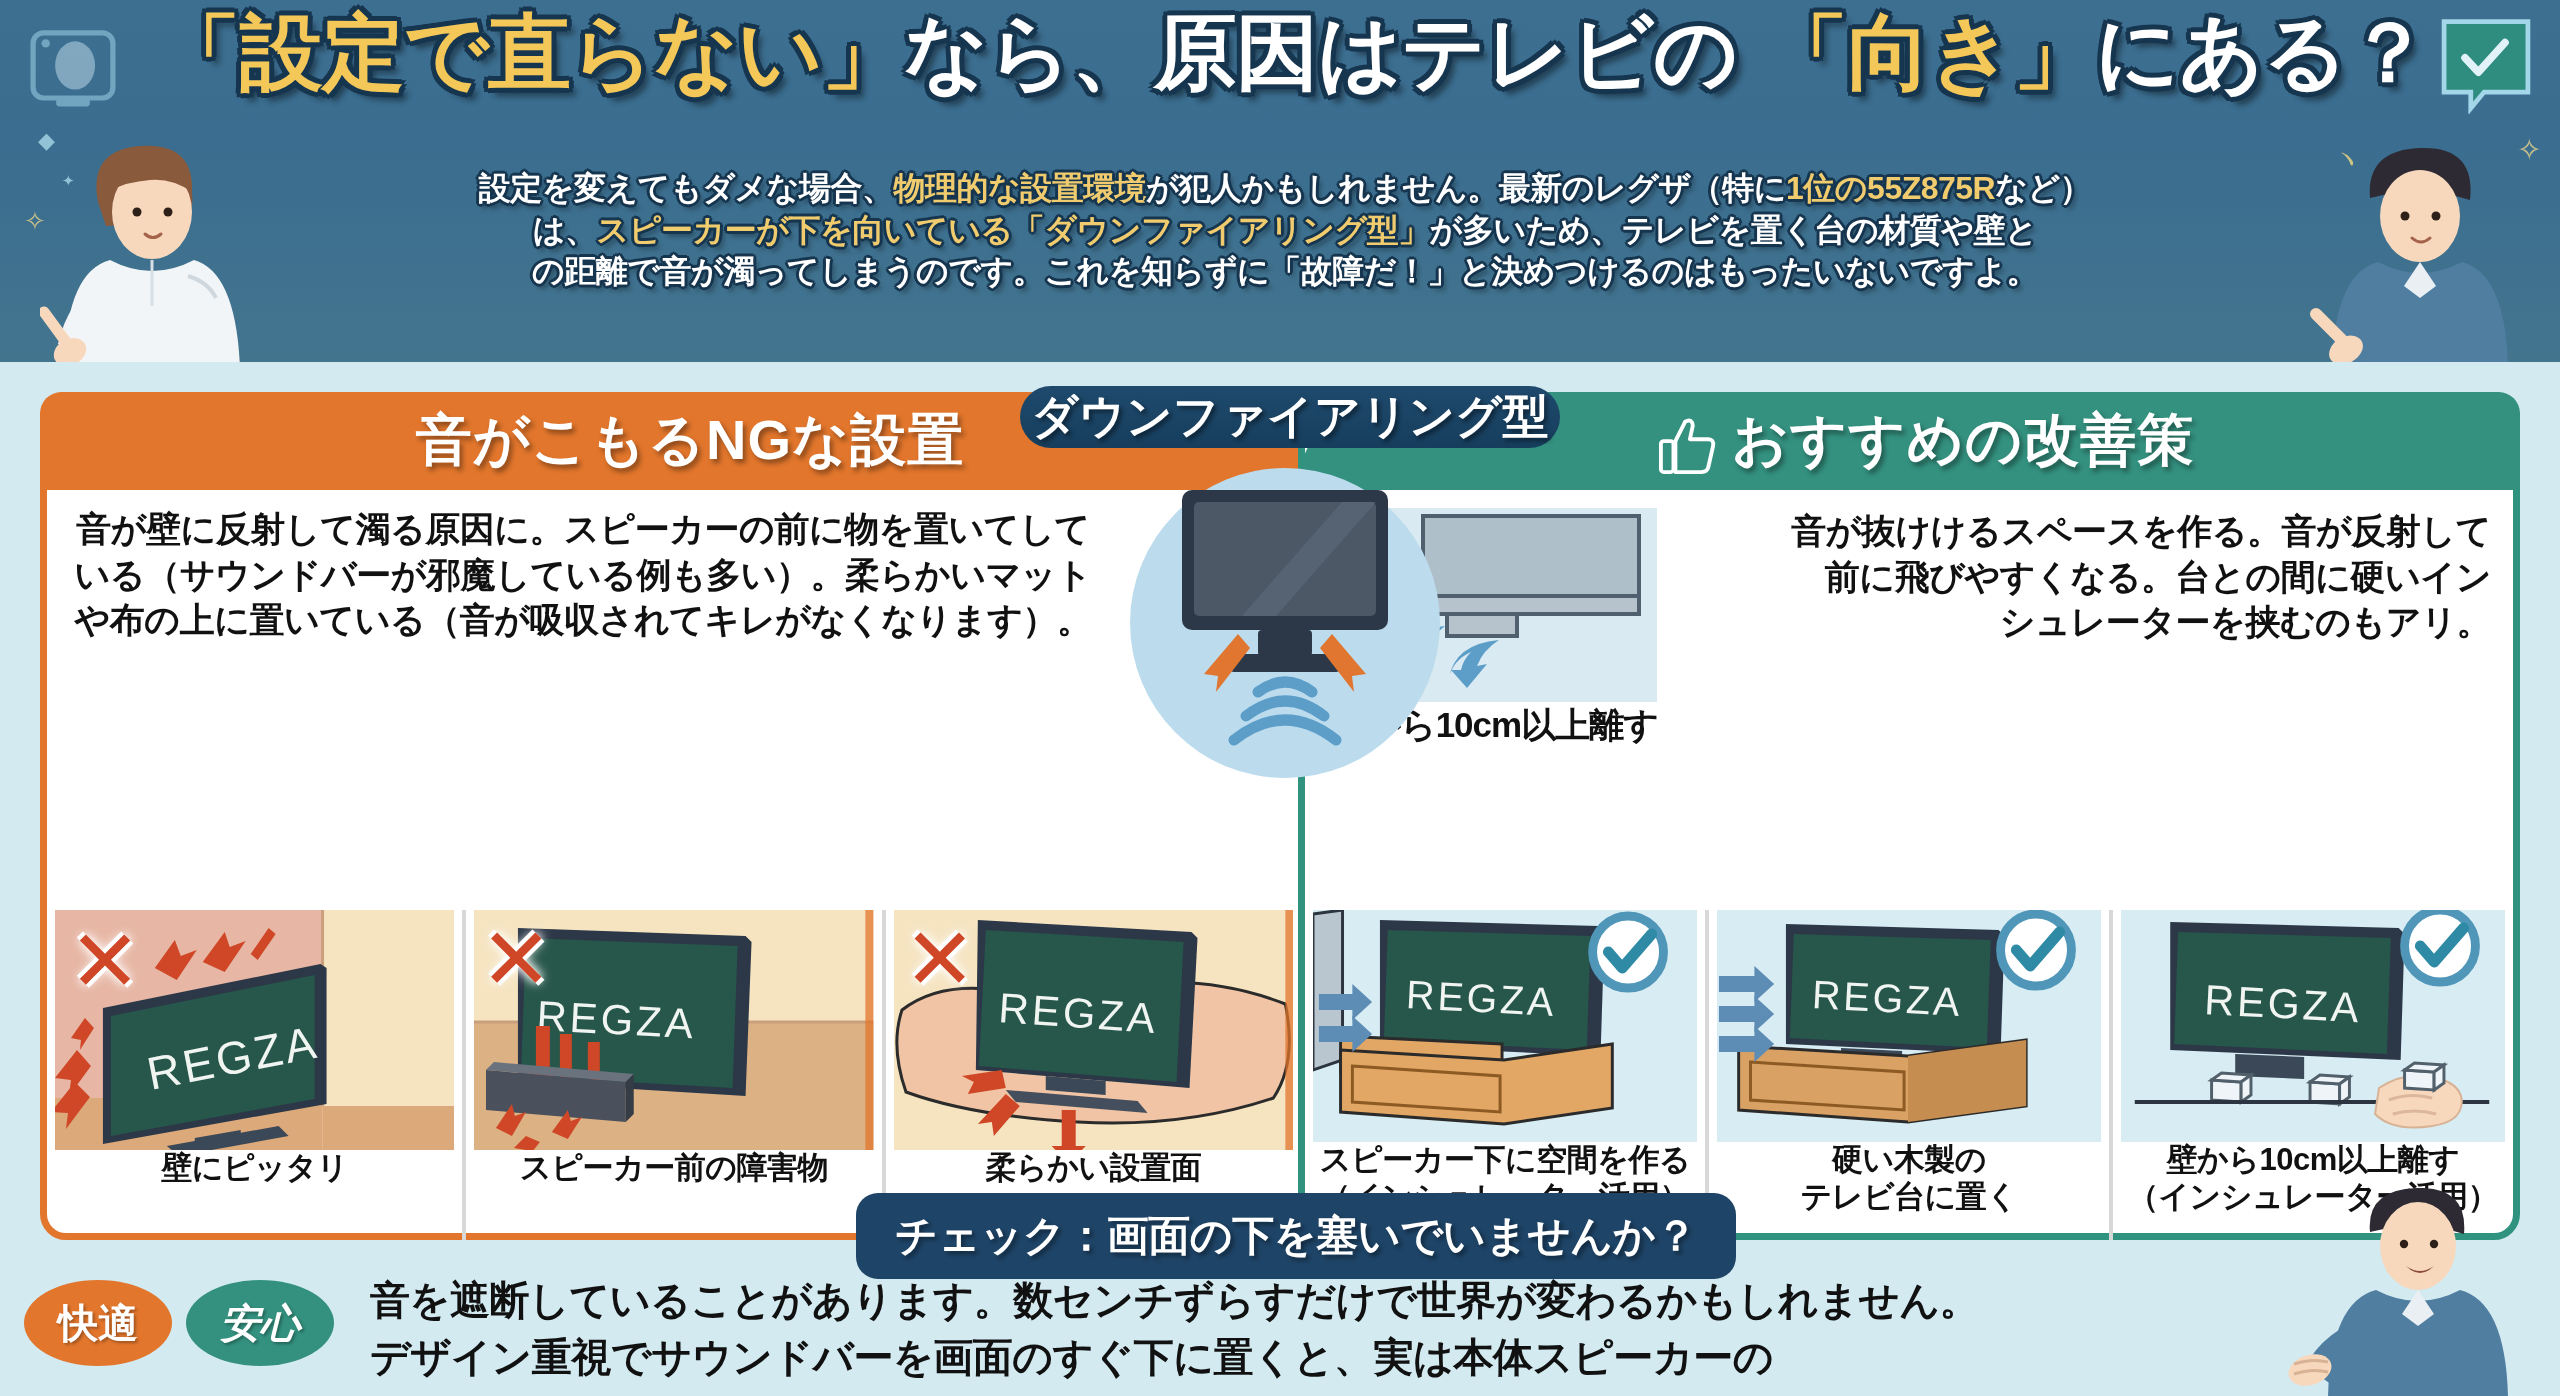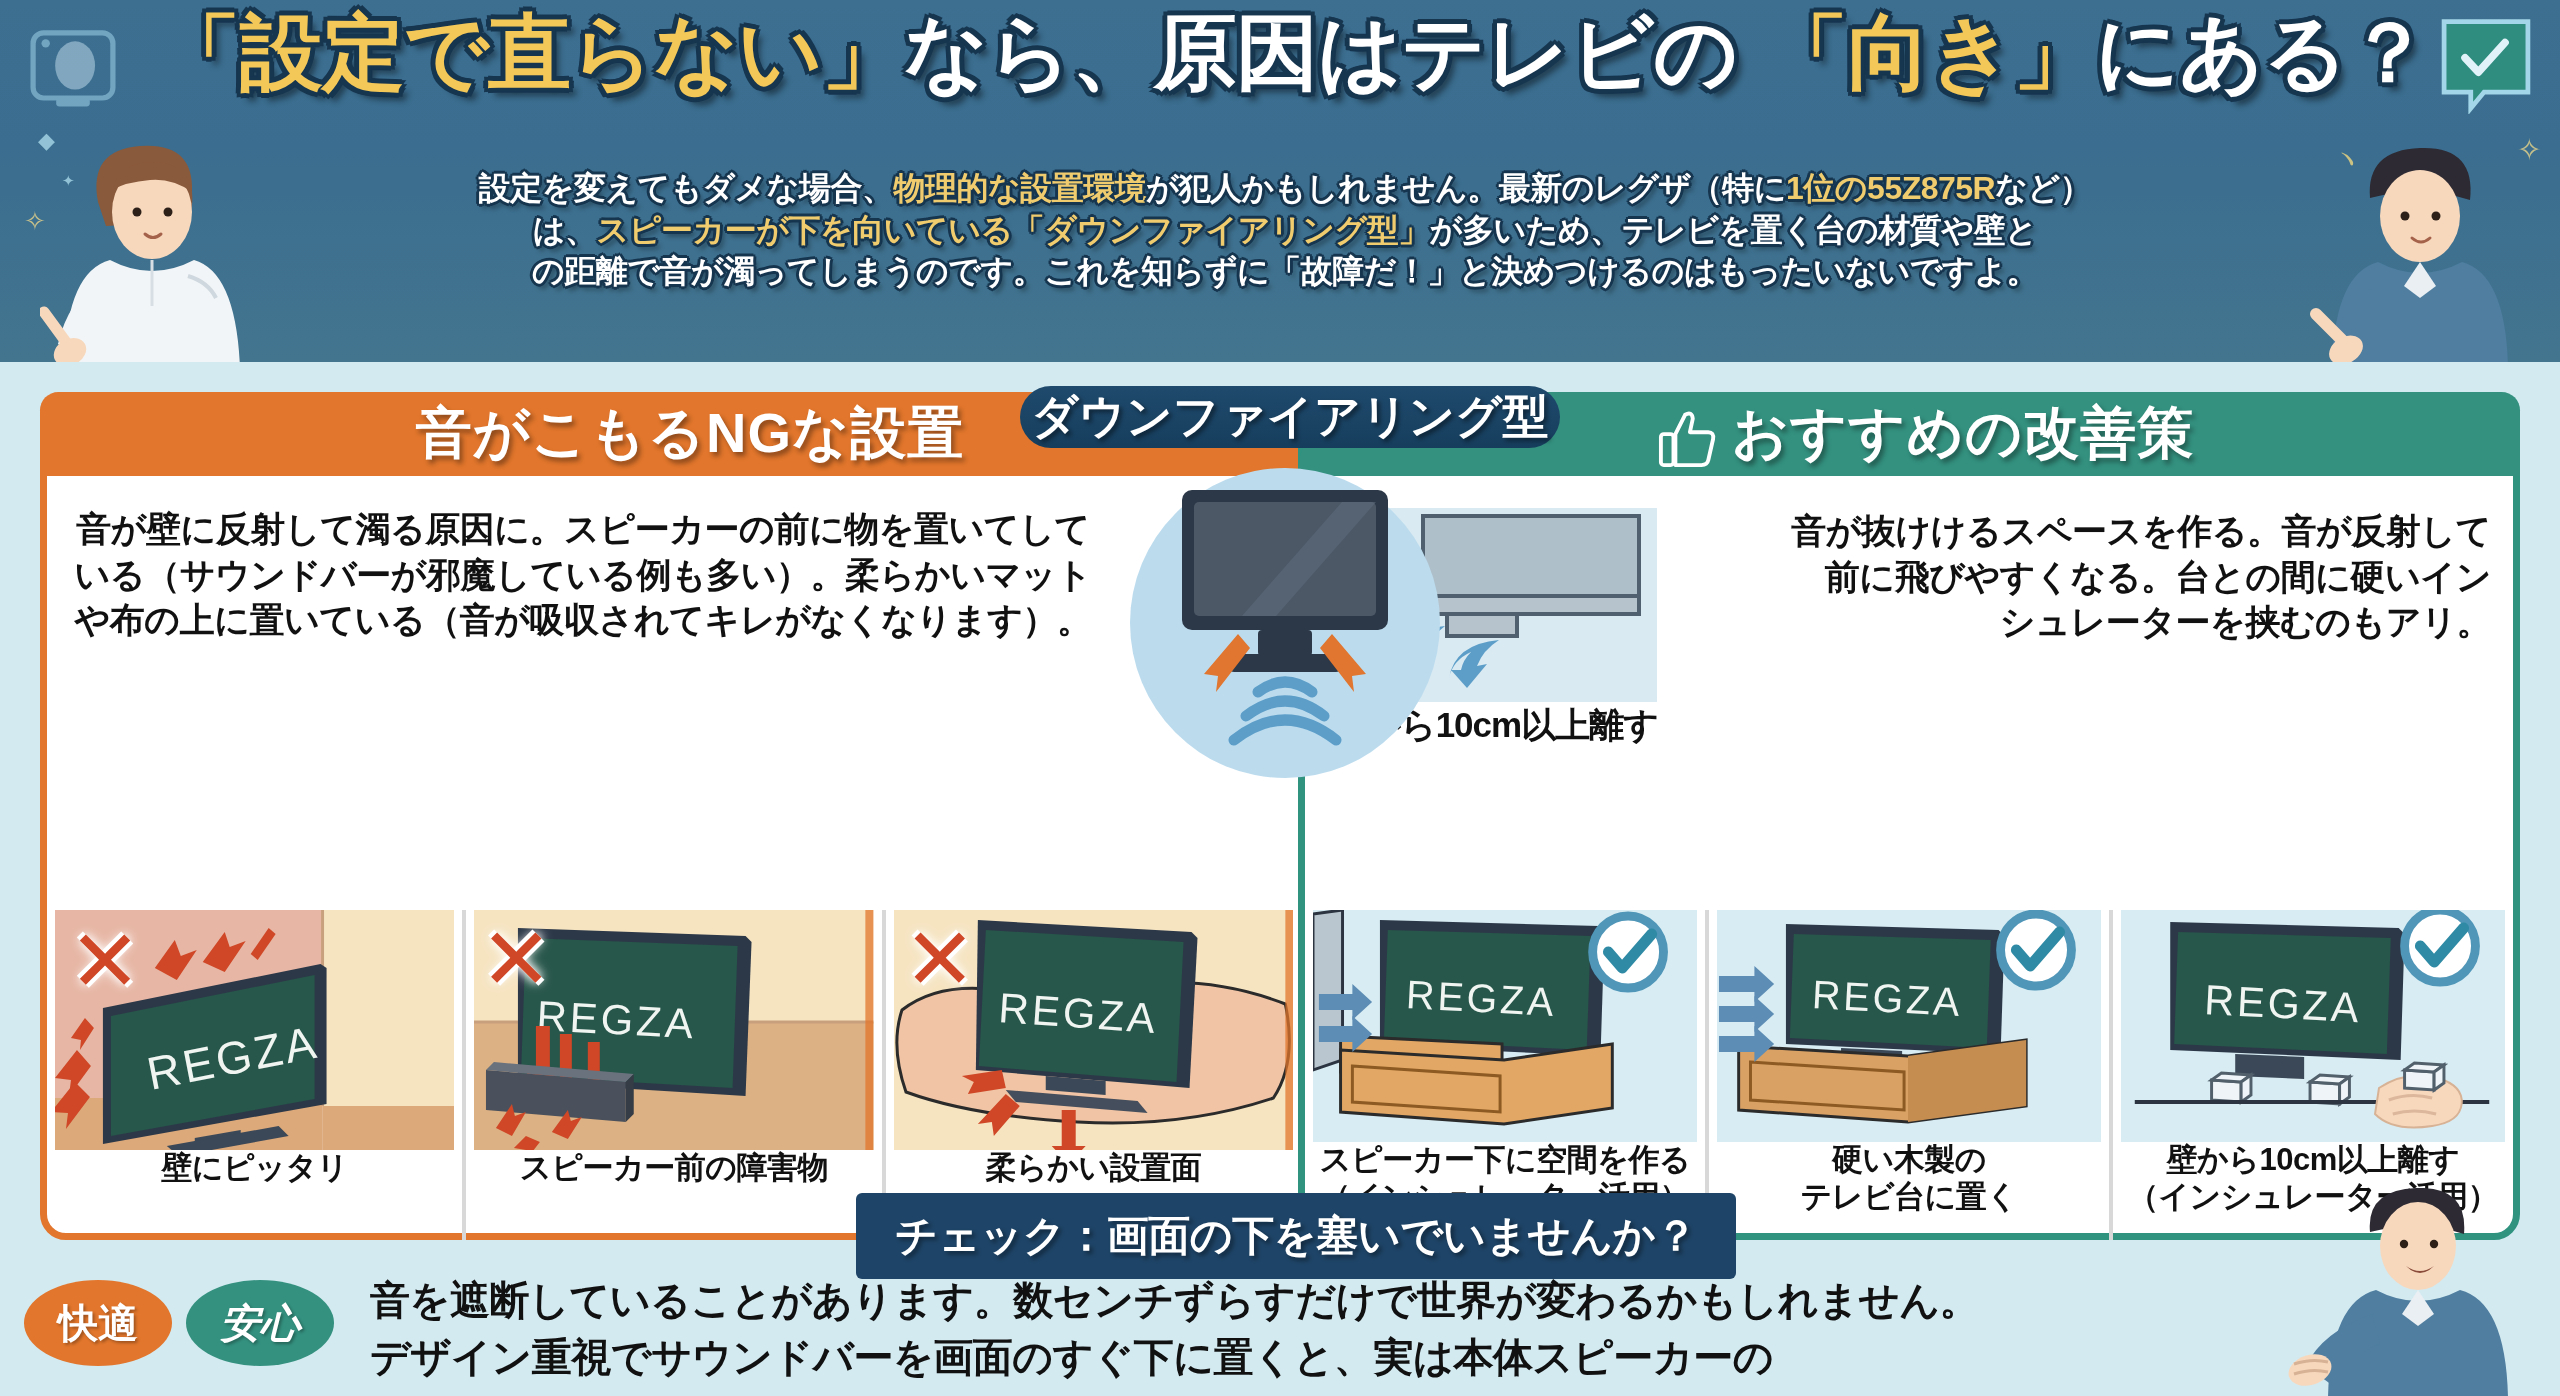--- a/index.html
+++ b/index.html
@@ -69,21 +69,21 @@
   .panel {
     position: absolute; background: #fff;
     border: 7px solid #e2762c; border-radius: 26px;
     overflow: visible;
   }
   .panel.ng { left: 40px; top: 392px; width: 1268px; height: 848px; }
   .panel.ok { left: 1298px; top: 392px; width: 1222px; height: 848px;
               border-color: #2f9380; }
 
   .panel-hd {
-    position: absolute; left: -7px; top: -7px; height: 84px;
+    position: absolute; left: -7px; top: -7px; height: 98px;
     border-radius: 24px 24px 0 0;
     display: flex; align-items: center; justify-content: center;
     color: #fff; font-size: 56px; font-weight: 700; letter-spacing: 1px;
     text-shadow: 3px 4px 5px rgba(0,0,0,.38);
     padding-left: 32px;
   }
   .panel.ng .panel-hd { width: 1268px; background: #e2762c;
      border-radius: 24px 110px 0 0; }
   .panel.ok .panel-hd { width: 1222px; background: #34917f;
      border-radius: 110px 24px 0 0; }
@@ -121,21 +121,21 @@
     z-index: 5;
   }
   .df-circle {
     position: absolute; left: 118px; top: 82px; width: 310px; height: 310px;
     background: #bcdcee; border-radius: 50%;
   }
 
   
   .check-banner {
     position: absolute; left: 856px; top: 1193px; width: 880px; height: 86px;
-    background: #1e4467; border-radius: 6px; z-index: 30;
+    background: #1e4467; border-radius: 22px; z-index: 30;
     display: flex; align-items: center; justify-content: center;
     color: #fff; font-size: 42px; font-weight: 700;
     text-shadow: 3px 3px 4px rgba(0,0,0,.4); letter-spacing: -.5px;
   }
 
   
   .footer { position: absolute; left: 0; top: 1250px; width: 2560px; height: 146px; }
   .pill-badge {
     position: absolute; width: 148px; height: 86px; border-radius: 50%;
     display: flex; align-items: center; justify-content: center;

